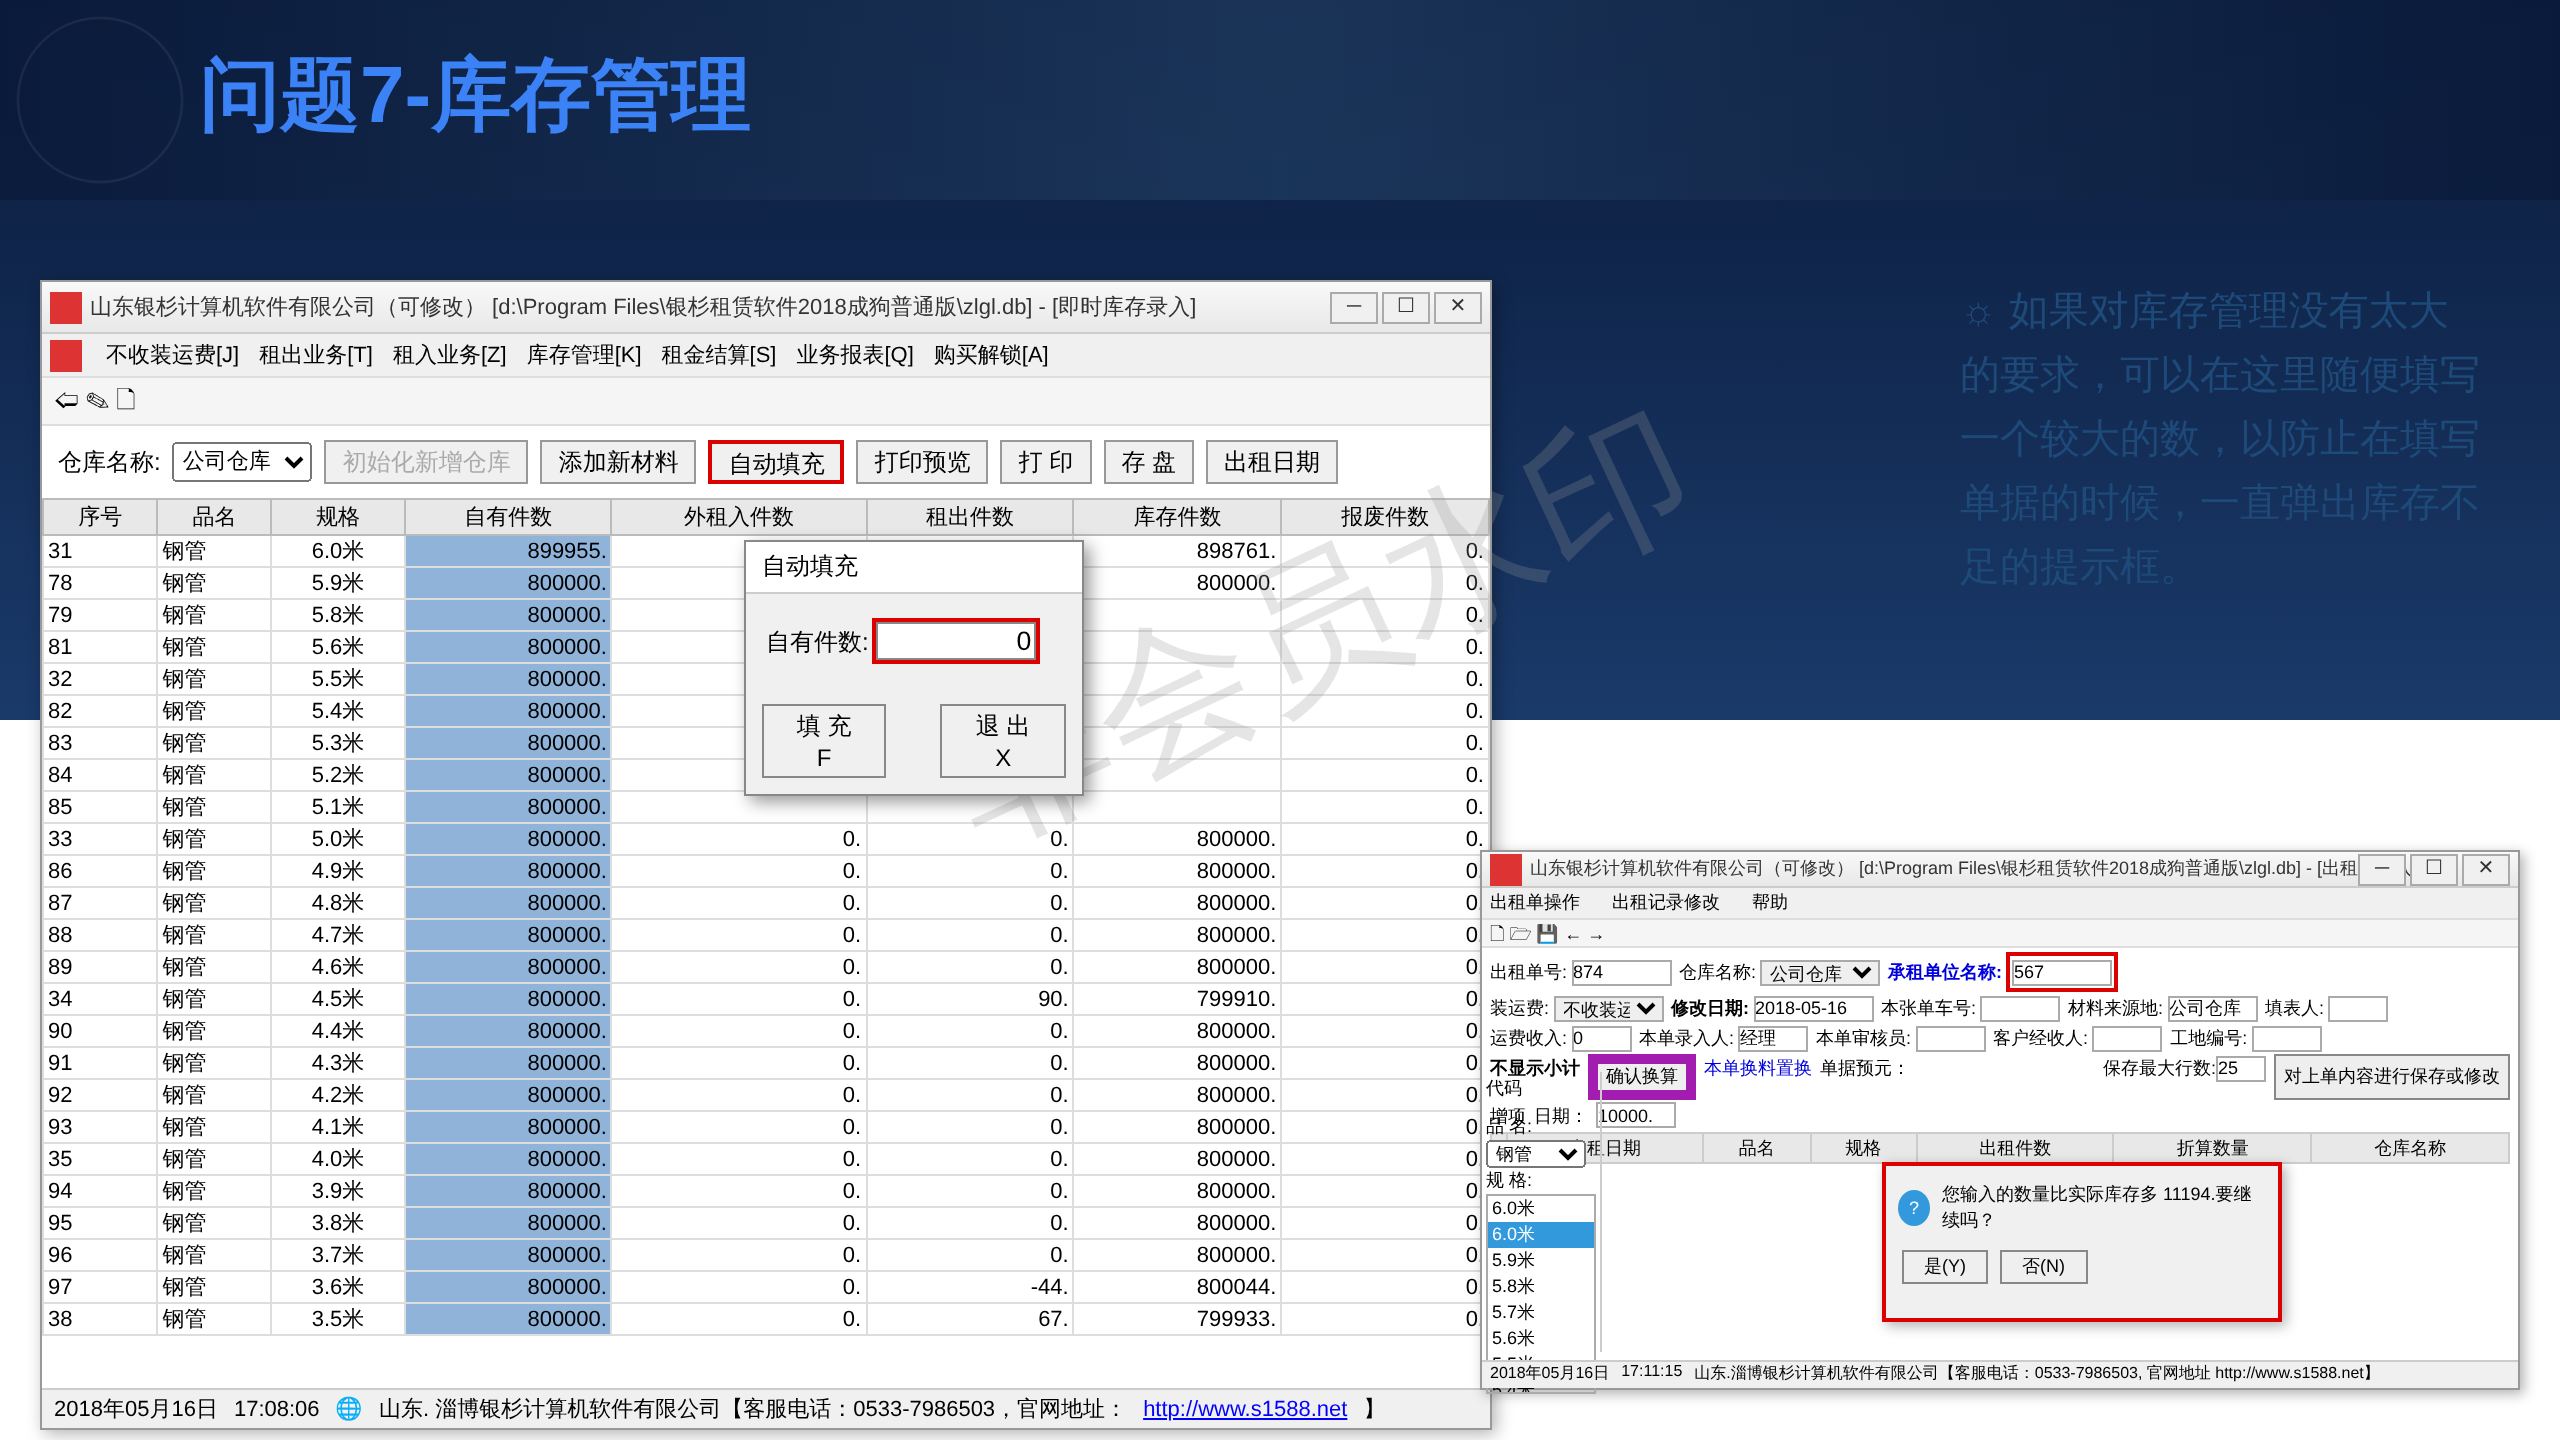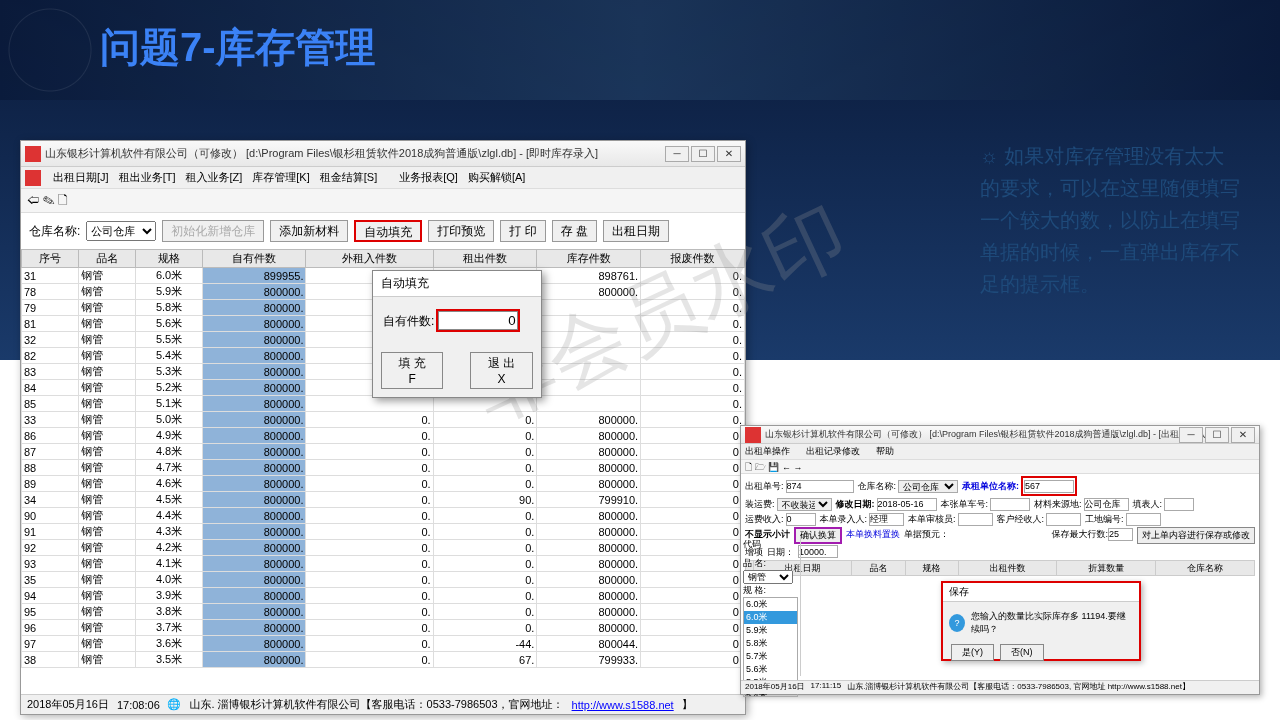--- a/index.html
+++ b/index.html
@@ -66,21 +66,21 @@
     <div class="icon"></div>
     <span>山东银杉计算机软件有限公司（可修改）    [d:\Program Files\银杉租赁软件2018成狗普通版\zlgl.db] - [即时库存录入]</span>
     <div class="win-controls">
       <div class="win-btn">─</div>
       <div class="win-btn">☐</div>
       <div class="win-btn">✕</div>
     </div>
   </div>
   <div class="menu-bar">
     <div style="width:16px;height:16px;background:#d33"></div>
-    <span id="menus"><span style="margin-right:10px">出租日期[J]</span><span style="margin-right:10px">租出业务[T]</span><span style="margin-right:10px">租入业务[Z]</span><span style="margin-right:10px">库存管理[K]</span><span style="margin-right:22px">租金结算[S]</span><span style="margin-right:10px">业务报表[Q]</span><span style="margin-right:10px">购买解锁[A]</span></span>
+    <span id="menus"><span style="margin-right:10px">不收装运费[J]</span><span style="margin-right:10px">租出业务[T]</span><span style="margin-right:10px">租入业务[Z]</span><span style="margin-right:10px">库存管理[K]</span><span style="margin-right:10px">租金结算[S]</span><span style="margin-right:10px">业务报表[Q]</span><span style="margin-right:10px">购买解锁[A]</span></span>
   </div>
   <div class="toolbar-icons">🢠 ✎ 🗋</div>
   <div class="toolbar-row">
     <label>仓库名称:</label>
     <select><option>公司仓库</option></select>
     <button class="tbtn" style="color:#aaa">初始化新增仓库</button>
     <button class="tbtn">添加新材料</button>
     <button class="tbtn hl">自动填充</button>
     <button class="tbtn">打印预览</button>
     <button class="tbtn">打  印</button>
@@ -390,21 +390,21 @@
   <div class="menu-bar" id="smenus">
       <span style="margin-right:8px">出租单操作</span>
       <span style="margin-right:8px">出租记录修改</span>
       <span style="margin-right:8px">帮助</span>
     </div>
   <div style="height:14px;background:#f5f5f5;border-bottom:1px solid #ddd;font-size:9px;padding:0 4px">🗋 🗁 💾 ← →</div>
   <div class="small-form">
     <div class="row">
       <span class="fld">
           <span>出租单号:</span>
-          <input style="width: 68px;" value="874">
+          <input style="width: 50px;" value="874">
         </span>
       <span class="fld">
           <span>仓库名称:</span>
           <select style="width:60px"><option>公司仓库</option></select>
         </span>
       <span class="fld">
           <span style="color:#00d;font-weight:bold">承租单位名称:</span>
           <span class="red-box"><input style="width: 50px;" value="567"></span>
         </span>
     </div>
@@ -447,21 +447,21 @@
           <span>客户经收人:</span>
           <input style="width: 35px;">
         </span>
       <span class="fld">
           <span>工地编号:</span>
           <input style="width: 35px;">
         </span>
     </div>
     <div class="row">
       <span style="font-weight:bold">不显示小计</span>
-      <button style="font-size:9px;padding:0 4px;border:2px solid #a21caf">确认换算</button>
+      <button style="font-size:9px;padding:0 4px;border:5px solid #a21caf">确认换算</button>
       <span style="color:#00d">本单换料置换</span>
       <span>单据预元：</span>
       <span style="margin-left:auto"><span>保存最大行数:</span><input style="width: 25px;" value="25"></span>
       <button style="font-size:9px;padding:0 4px;border:1px solid #888;background:#eee">对上单内容进行保存或修改</button>
     </div>
     <div class="row">
       <span>增项</span>
       <span>日期：</span>
         <input style="width: 40px;" value="10000.">
     </div>
@@ -489,21 +489,20 @@
         <div style="background:#39d;color:#fff;padding:0 2px">6.0米</div>
         <div style=";padding:0 2px">5.9米</div>
         <div style=";padding:0 2px">5.8米</div>
         <div style=";padding:0 2px">5.7米</div>
         <div style=";padding:0 2px">5.6米</div>
         <div style=";padding:0 2px">5.5米</div>
         <div style=";padding:0 2px">5.4米</div>
       </div>
   </div>
   <div class="inner-dialog">
-    <div style="background:#fff;padding:2px 6px;font-size:10px;border-bottom:1px solid #ccc">保存</div>
     <div style="padding:8px 6px;font-size:9px;display:flex;align-items:center;gap:6px">
       <span style="width:18px;height:18px;border-radius:50%;background:#39d;color:#fff;text-align:center;line-height:18px">?</span>
       <span>您输入的数量比实际库存多 11194.要继续吗？</span>
     </div>
     <div style="display:flex;justify-content:flex-start;gap:6px;padding:0 8px">
       <button style="font-size:9px;padding:1px 10px;border:1px solid #888">是(Y)</button>
       <button style="font-size:9px;padding:1px 10px;border:1px solid #888">否(N)</button>
     </div>
   </div>
   <div style="position:absolute;bottom:0;left:0;right:0;height:14px;background:#f0f0f0;border-top:1px solid #ccc;font-size:8px;padding:0 4px;display:flex;gap:6px">

